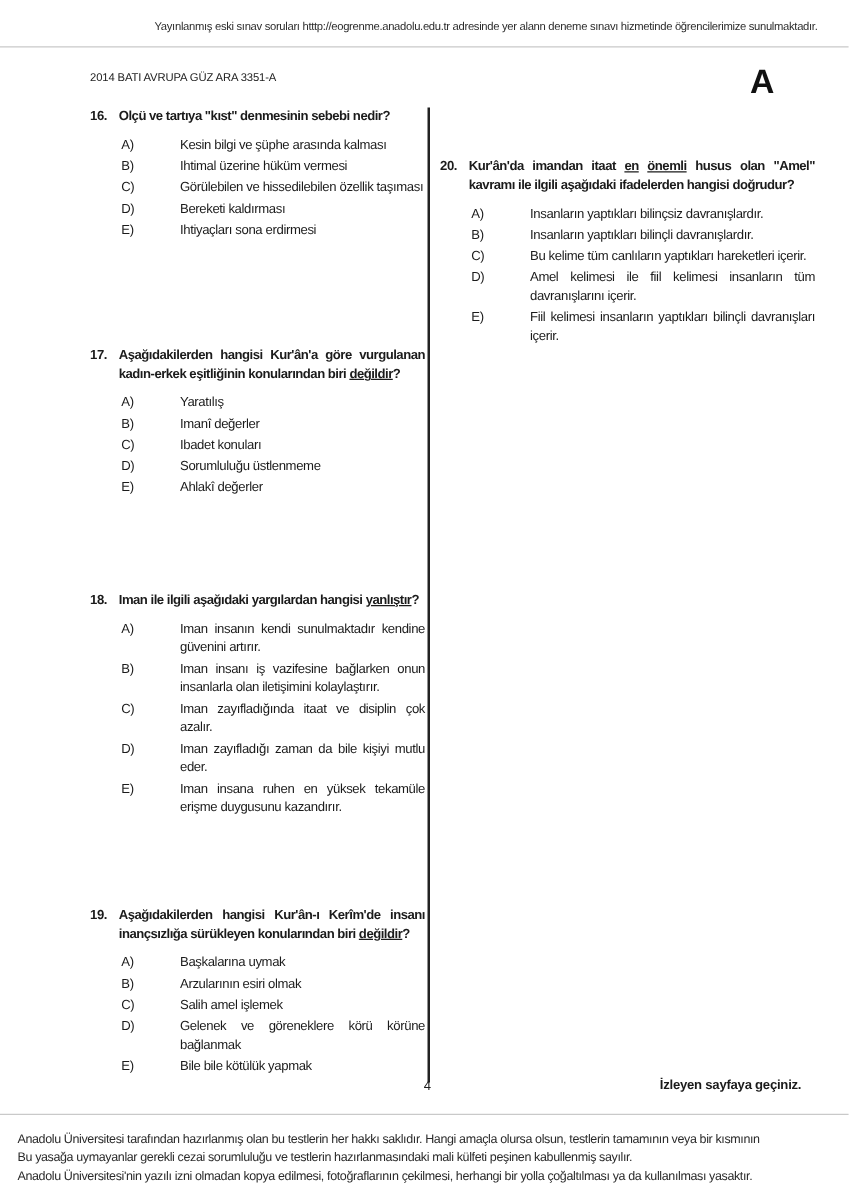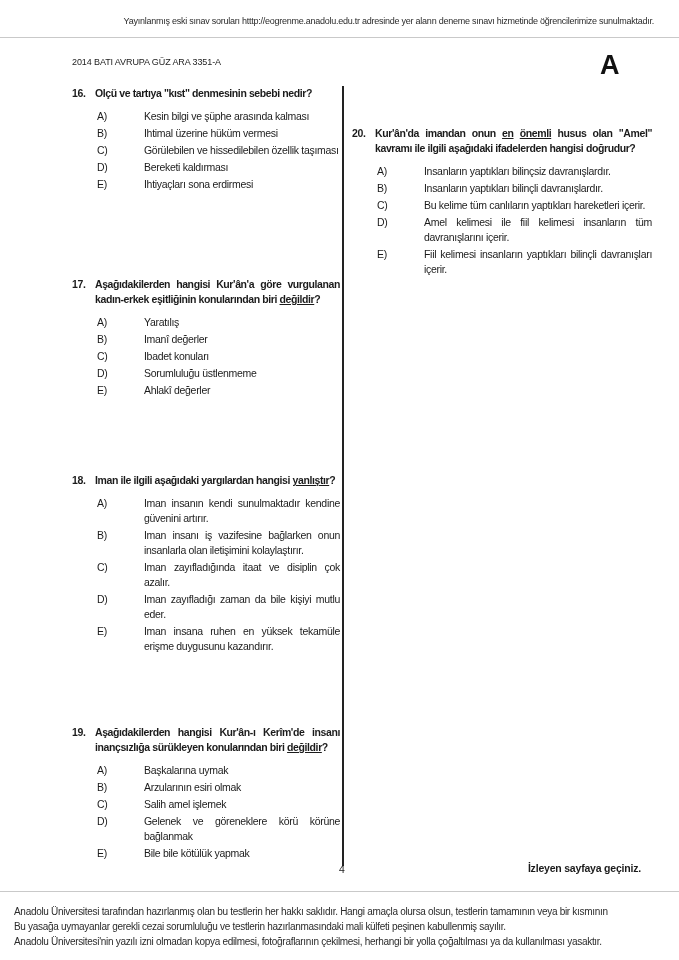--- a/index.html
+++ b/index.html
@@ -190,21 +190,21 @@
           <span class="letter">E)</span>
           <span class="otext">Bile bile kötülük yapmak</span>
         </div>
       </div>
     </section>
   </div>
 <div class="col col-right">
     <section class="question" style="top: 86px; margin-top: 40px;">
       <div class="qhead">
         <span class="qnum">20.</span>
-        <p class="stem"><span>Kur'ân'da imandan onun </span><span class="u">en</span><span> </span><span class="u">önemli</span><span> husus olan "Amel" kavramı ile ilgili aşağıdaki ifadelerden hangisi doğrudur?</span></p>
+        <p class="stem"><span>Kur'ân'da imandan itaat </span><span class="u">en</span><span> </span><span class="u">önemli</span><span> husus olan "Amel" kavramı ile ilgili aşağıdaki ifadelerden hangisi doğrudur?</span></p>
       </div>
       <div class="opts">
         <div class="opt">
           <span class="letter">A)</span>
           <span class="otext">Insanların yaptıkları bilinçsiz davranışlardır.</span>
         </div>
         <div class="opt">
           <span class="letter">B)</span>
           <span class="otext">Insanların yaptıkları bilinçli davranışlardır.</span>
         </div>

